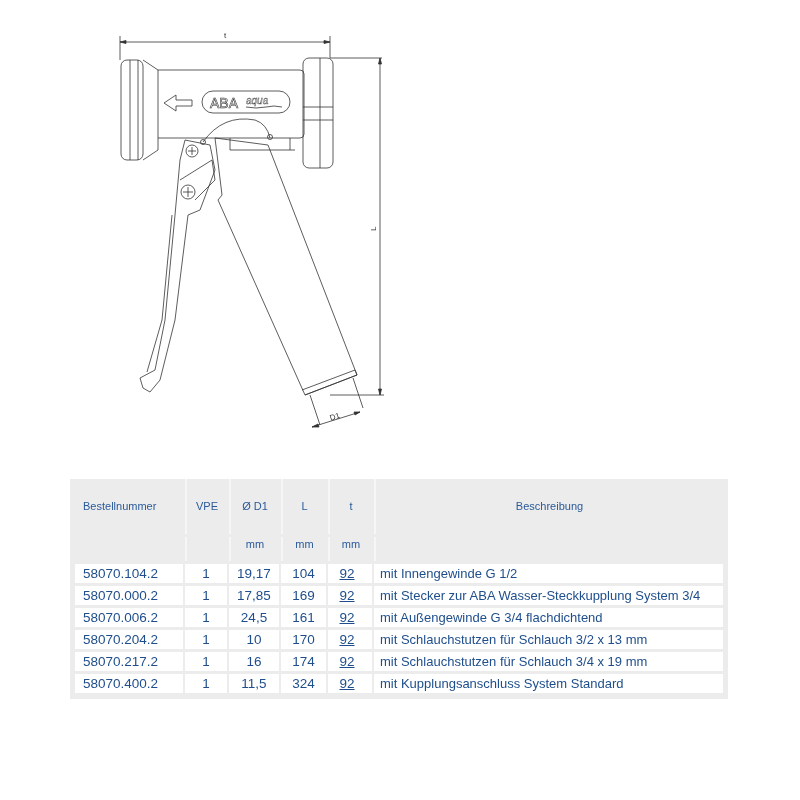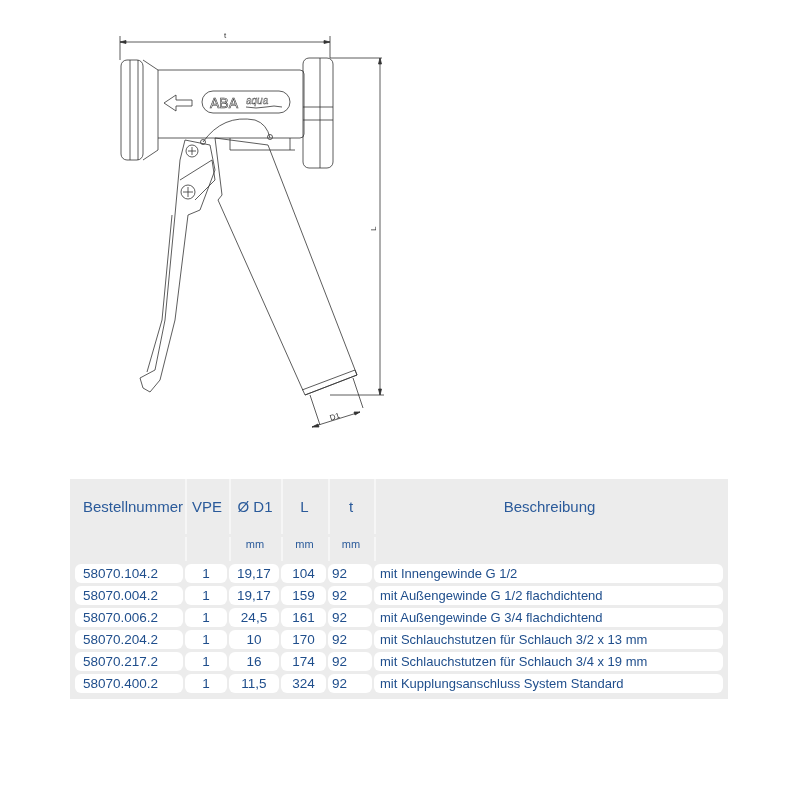--- a/index.html
+++ b/index.html
@@ -6,31 +6,31 @@
   body { width: 800px; height: 800px; position: relative; overflow: hidden;
          font-family: "Liberation Sans", "DejaVu Sans", sans-serif; }
   .drawing { position: absolute; left: 0; top: 0; width: 800px; height: 460px; }
   .drawing svg { width: 800px; height: 460px; display: block; }
   .dim-label { font-family: "Liberation Sans", sans-serif; font-size: 8px; fill: #333; }
 
   .table-wrap { position: absolute; left: 70px; top: 479px; width: 658px;
                 background: #ececec; padding: 0 3px 3px 3px; box-sizing: border-box; }
   table { border-collapse: separate; border-spacing: 2px 3px; width: 100%;
           color: #1f4e8c; table-layout: fixed; margin-top: -3px; }
-  thead th { background: #ececec; font-weight: normal; font-size: 15px; color: #2a5a9a;
+  thead th { background: #ececec; font-weight: normal; font-size: 11px; color: #2a5a9a;
              border-left: 2px solid #f6f6f6; }
   thead th:first-child { border-left: none; }
   thead tr.h1 th { height: 54px; vertical-align: middle; padding-top: 0; }
   thead tr.h2 th { height: 22px; font-size: 11px; vertical-align: top; margin-top: 24px; }
   thead th.left { text-align: left; padding-left: 8px; }
   tbody td { background: #ffffff; font-size: 13.5px; height: 19px; padding: 0 4px;
-             white-space: nowrap; line-height: 19px; border-radius: 6px; }
+             white-space: nowrap; line-height: 19px; }
   td.num-order { text-align: left; padding-left: 8px; }
   td.c { text-align: center; }
-  td.r { text-align: left; padding-right: 10px; }
+  td.r { text-align: center; padding-right: 10px; text-decoration: underline; }
   td.desc { text-align: left; padding-left: 6px; font-size: 13px; }
 </style>
 </head>
 <body>
 
 <div class="drawing">
   <svg viewBox="0 0 800 460" xmlns="http://www.w3.org/2000/svg" fill="none" stroke="#333" stroke-width="0.8">
 
     <g>
       <line x1="120" y1="42" x2="330" y2="42"></line>
@@ -148,26 +148,26 @@
     <tbody>
       <tr>
         <td class="num-order">58070.104.2</td>
         <td class="c">1</td>
         <td class="c">19,17</td>
         <td class="c">104</td>
         <td class="r">92</td>
         <td class="desc">mit Innengewinde G 1/2</td>
       </tr>
       <tr>
-        <td class="num-order">58070.004.2</td>
-        <td class="c">1</td>
-        <td class="c">19,17</td>
-        <td class="c">159</td>
-        <td class="r">92</td>
-        <td class="desc">mit Außengewinde G 1/2 flachdichtend</td>
+        <td class="num-order">58070.000.2</td>
+        <td class="c">1</td>
+        <td class="c">17,85</td>
+        <td class="c">169</td>
+        <td class="r">92</td>
+        <td class="desc">mit Stecker zur ABA Wasser-Steckkupplung System 3/4</td>
       </tr>
       <tr>
         <td class="num-order">58070.006.2</td>
         <td class="c">1</td>
         <td class="c">24,5</td>
         <td class="c">161</td>
         <td class="r">92</td>
         <td class="desc">mit Außengewinde G 3/4 flachdichtend</td>
       </tr>
       <tr>

